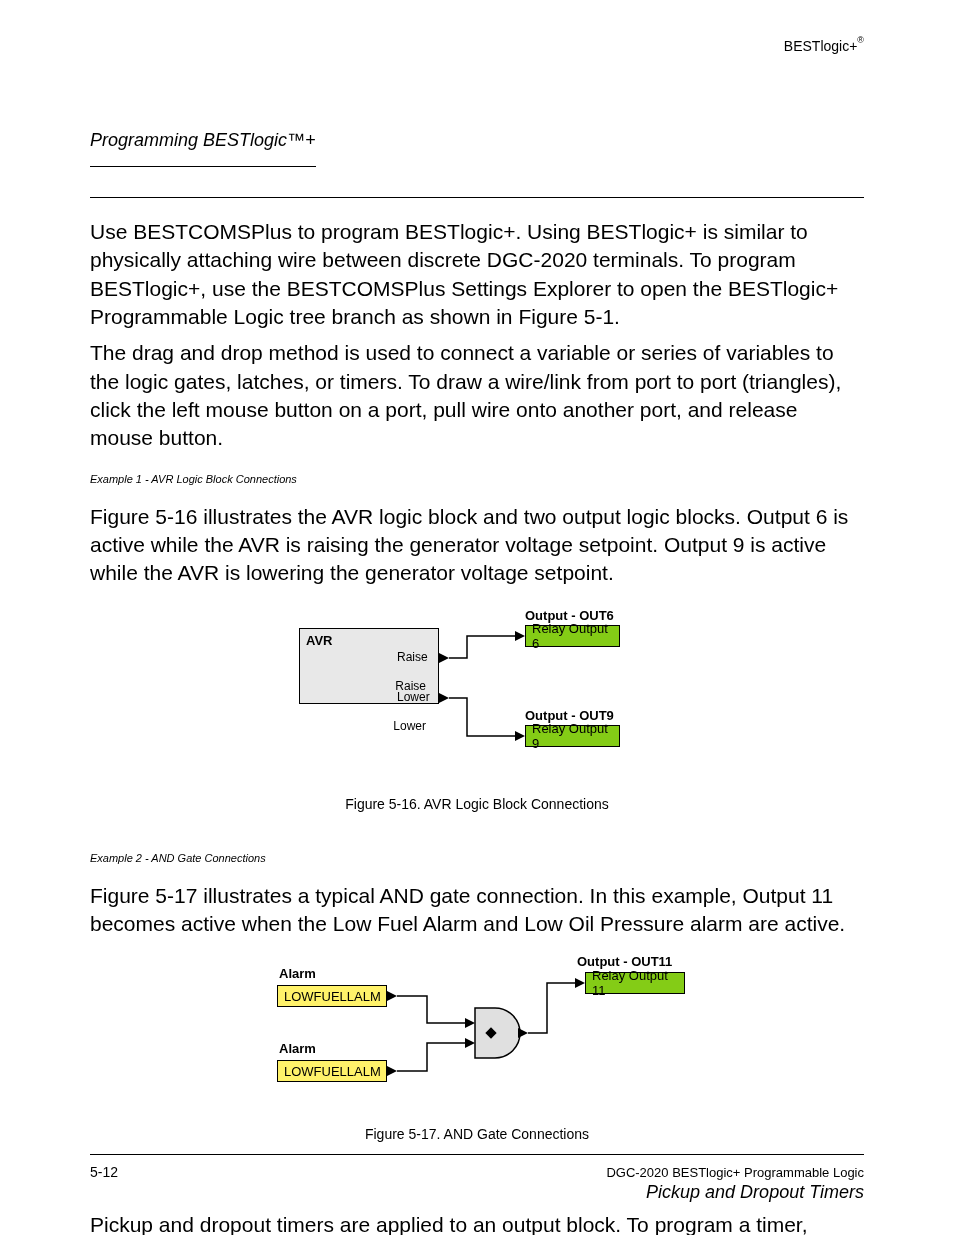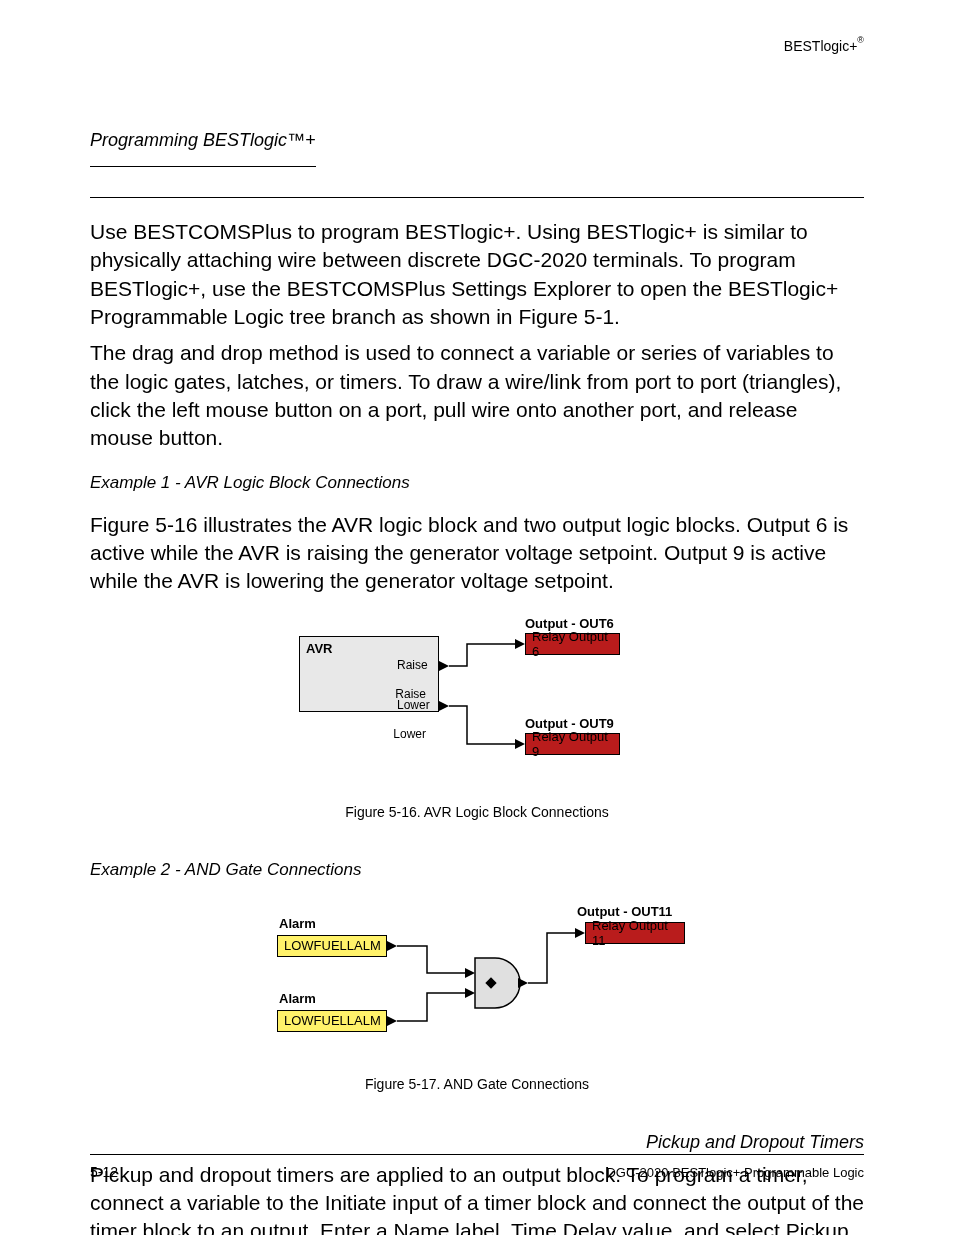--- a/index.html
+++ b/index.html
@@ -38,21 +38,21 @@
     padding-bottom: 15px;
     margin-top: 70px;
   }
   .rule {
     border: none;
     border-top: 1px solid #000;
     margin: 30px 0 20px 0;
   }
   .ex-title {
     font-style: italic;
-    font-size: 17px;
+    font-size: 11px;
     margin: 0 0 18px 0;
   }
   .body-text {
     font-size: 21px;
     line-height: 1.35;
     margin: 0 0 8px 0;
   }
   .figure-caption {
     font-size: 14px;
     margin: 10px 0 40px 0;
@@ -102,21 +102,21 @@
     display: flex;
     align-items: center;
     padding: 0 6px;
   }
   .avr-block {
     background: #e8e8e8;
     width: 140px;
     height: 76px;
   }
   .green-block {
-    background: #b91c1c;
+    background: #84cc16;
     height: 22px;
     width: 95px;
     justify-content: flex-start;
   }
   .yellow-block {
     background: #fff26a;
     height: 22px;
     width: 110px;
     justify-content: flex-start;
   }
@@ -190,20 +190,21 @@
 
     <span class="label" style="left:228px; top:110px;">Output - OUT9</span>
     <div class="block green-block" style="left:228px; top:127px;">
       <span>Relay Output 9</span>
     </div>
   </div>
 
   <p class="figure-caption" style="text-align:center; margin-top:8px;">Figure 5-16. AVR Logic Block Connections</p>
 
   <p class="ex-title">Example 2 - AND Gate Connections</p>
+  <p class="body-text">Figure 5-17 illustrates a typical AND gate connection. In this example, Output 11 becomes active when the Low Fuel Alarm and Low Oil Pressure alarm are active.</p>
 
   
   <div id="fig2" class="diagram">
     <svg class="wires" width="400" height="170">
 
       <polygon points="110,43 120,48 110,53" fill="#000"></polygon>
 
       <path d="M120 48 L150 48 L150 75 L190 75" stroke="#000" fill="none" stroke-width="1.5"></path>
 
       <polygon points="110,118 120,123 110,128" fill="#000"></polygon>

